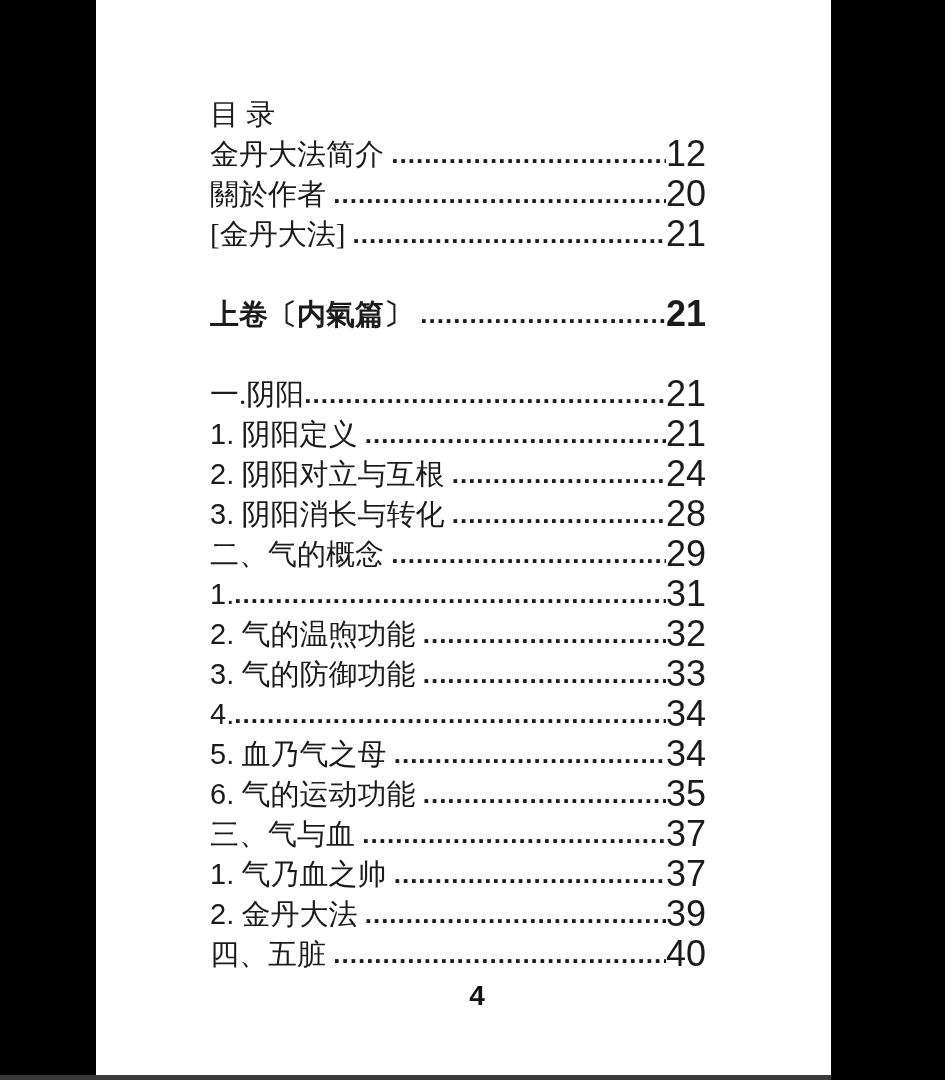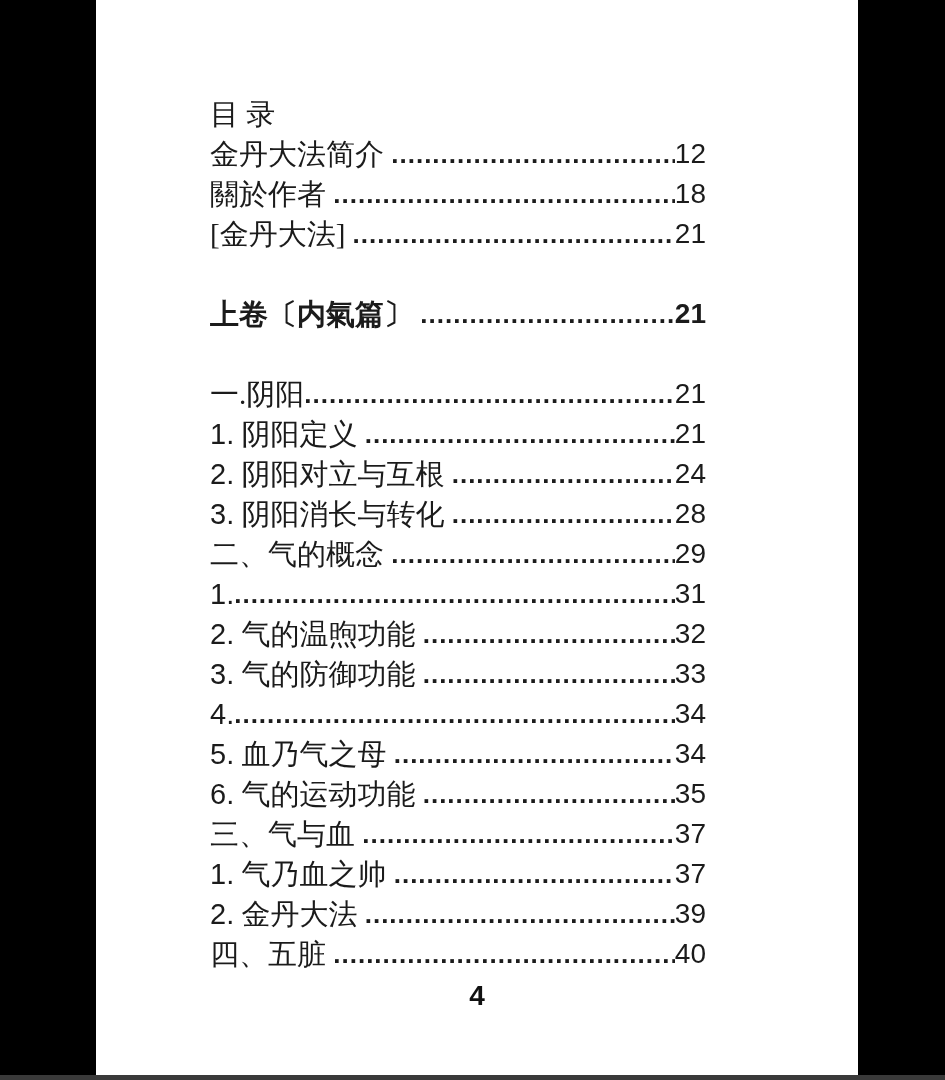--- a/index.html
+++ b/index.html
@@ -2,21 +2,21 @@
 <html><head>
 <meta charset="utf-8">
 <style>
   html, body {
     margin: 0;
     padding: 0;
     background: #000000;
   }
   .canvas {
     position: relative;
-    width: 945px;
+    width: 831px;
     height: 1080px;
     background: #000000;
     overflow: hidden;
     font-family: "Liberation Serif", "DejaVu Serif", serif;
   }
   .page {
     position: absolute;
     left: 96px;
     top: 0;
     width: 762px;
@@ -69,21 +69,21 @@
     overflow: hidden;
     white-space: nowrap;
     font-family: "Liberation Sans", "DejaVu Sans", sans-serif;
     font-weight: 700;
     letter-spacing: 1px;
     font-size: 26px;
   }
   .pagenum {
     flex: none;
     font-family: "Liberation Sans", "DejaVu Sans", sans-serif;
-    font-size: 28px;
+    font-size: 36px;
   }
   .footer {
     position: absolute;
     left: 0;
     width: 762px;
     top: 980px;
     text-align: center;
     font-family: "Liberation Sans", "DejaVu Sans", sans-serif;
     font-weight: 700;
     font-size: 28px;
@@ -99,21 +99,21 @@
       <div class="toc-title">目 录</div>
       <div id="toc-list">
           <div class="toc-row">
             <span class="label">金丹大法简介 </span>
             <span class="dots">................................................................................</span>
             <span class="pagenum">12</span>
           </div>
           <div class="toc-row">
             <span class="label">關於作者 </span>
             <span class="dots">................................................................................</span>
-            <span class="pagenum">18</span>
+            <span class="pagenum">20</span>
           </div>
           <div class="toc-row">
             <span class="label">[金丹大法] </span>
             <span class="dots">................................................................................</span>
             <span class="pagenum">21</span>
           </div>
           <div class="toc-spacer"></div>
           <div class="toc-row bold">
             <span class="label">上卷〔内氣篇〕 </span>
             <span class="dots">................................................................................</span>

